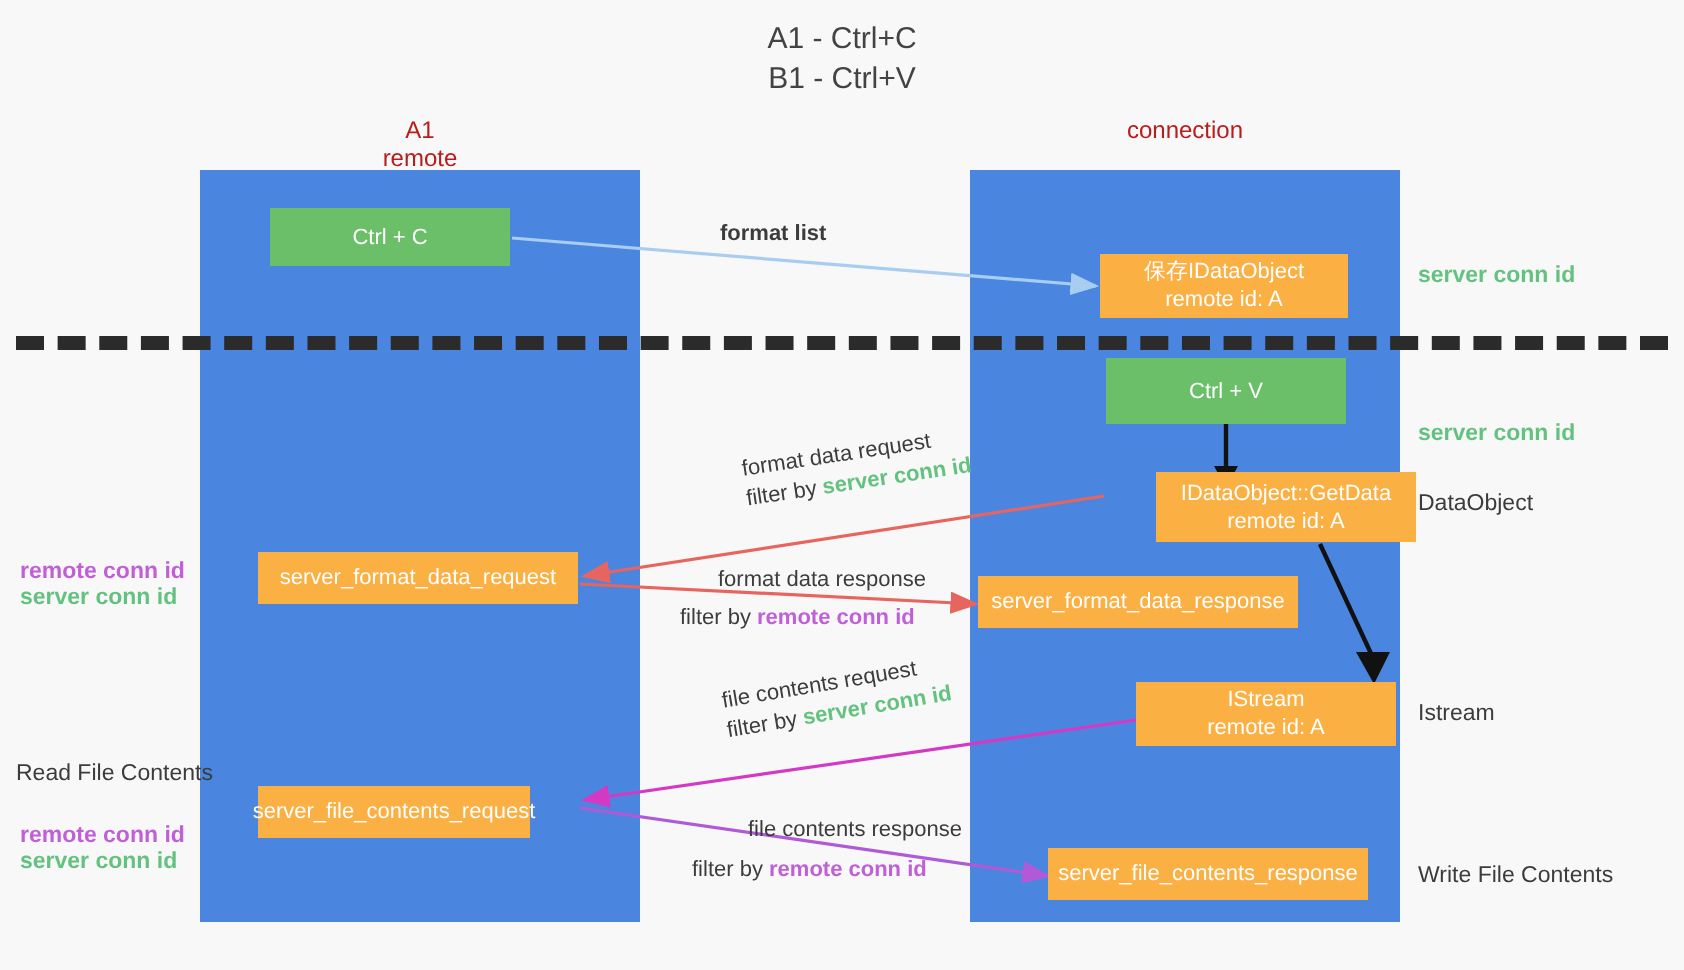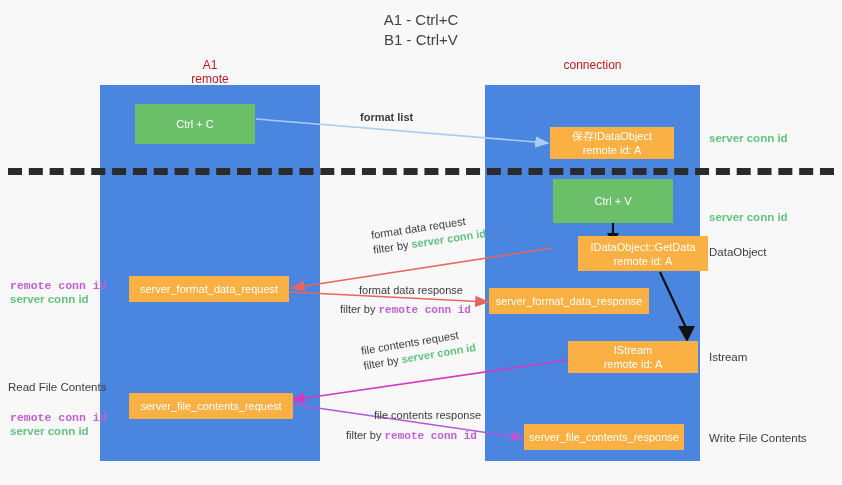--- a/index.html
+++ b/index.html
@@ -78,21 +78,21 @@
   .node.green  { background: #6bbf69; }
   .node.orange { background: #fbb043; }
   .node .ln { display: block; white-space: nowrap; }
 
   
   .side {
     font-size: 11.5px;
     line-height: 14px;
   }
   .green-txt  { color: #63c27f; font-weight: bold; }
-  .purple-txt { color: #c060d8; font-weight: bold; font-family: Liberation Mono, monospace; }
+  .purple-txt { color: #c060d8; font-weight: bold; }
   .plain-txt  { color: #3c3c3c; }
 
   
   .edge-label {
     font-size: 11px;
     line-height: 15px;
     color: #3c3c3c;
     white-space: nowrap;
   }
   .edge-label.rot-a { transform: rotate(-8.5deg); transform-origin: left top; }
@@ -157,30 +157,30 @@
 
     <line x1="290" y1="292" x2="488" y2="302" stroke="#e8655f" stroke-width="1.6" marker-end="url(#ah-red)"></line>
 
     <line x1="568" y1="360" x2="292" y2="400" stroke="#d439c4" stroke-width="1.6" marker-end="url(#ah-magenta)"></line>
 
     <line x1="290" y1="404" x2="524" y2="438" stroke="#b05ad8" stroke-width="1.6" marker-end="url(#ah-purple)"></line>
   </svg>
 
   <div class="abs dashed-sep"></div>
 
-  <div class="abs node green" style="left:135px; top:104px; width:120px; height:40px;">
+  <div class="abs node green" style="left:135px; top:104px; width:120px; height:29px;">
     <span class="ln">Ctrl + C</span>
   </div>
 
   <div class="abs node orange" style="left:550px; top:127px; width:124px; height:32px;text-align:right;">
     <span class="ln">保存IDataObject</span>
     <span class="ln">remote id: A</span>
   </div>
 
-  <div class="abs node green" style="left:553px; top:179px; width:120px; height:44px;">
+  <div class="abs node green" style="left:553px; top:179px; width:120px; height:33px;">
     <span class="ln">Ctrl + V</span>
   </div>
 
   <div class="abs node orange" style="left:550px; top:236px; width:130px; height:35px;margin-left:28px;">
     <span class="ln">IDataObject::GetData</span>
     <span class="ln">remote id: A</span>
   </div>
 
   <div class="abs node orange" style="left:129px; top:276px; width:160px; height:26px;">
     <span class="ln">server_format_data_request</span>
@@ -188,21 +188,21 @@
 
   <div class="abs node orange" style="left:489px; top:288px; width:160px; height:26px;">
     <span class="ln">server_format_data_response</span>
   </div>
 
   <div class="abs node orange" style="left:568px; top:341px; width:130px; height:32px;">
     <span class="ln">IStream</span>
     <span class="ln">remote id: A</span>
   </div>
 
-  <div class="abs node orange" style="left:129px; top:393px; width:164px; height:26px;">
+  <div class="abs node orange" style="left:129px; top:393px; width:136px; height:26px;">
     <span class="ln">server_file_contents_request</span>
   </div>
 
   <div class="abs node orange" style="left:524px; top:424px; width:160px; height:26px;">
     <span class="ln">server_file_contents_response</span>
   </div>
 
   <div class="abs edge-label" style="left:360px; top:110px;font-weight:bold;">
     <span>format list</span>
   </div>

